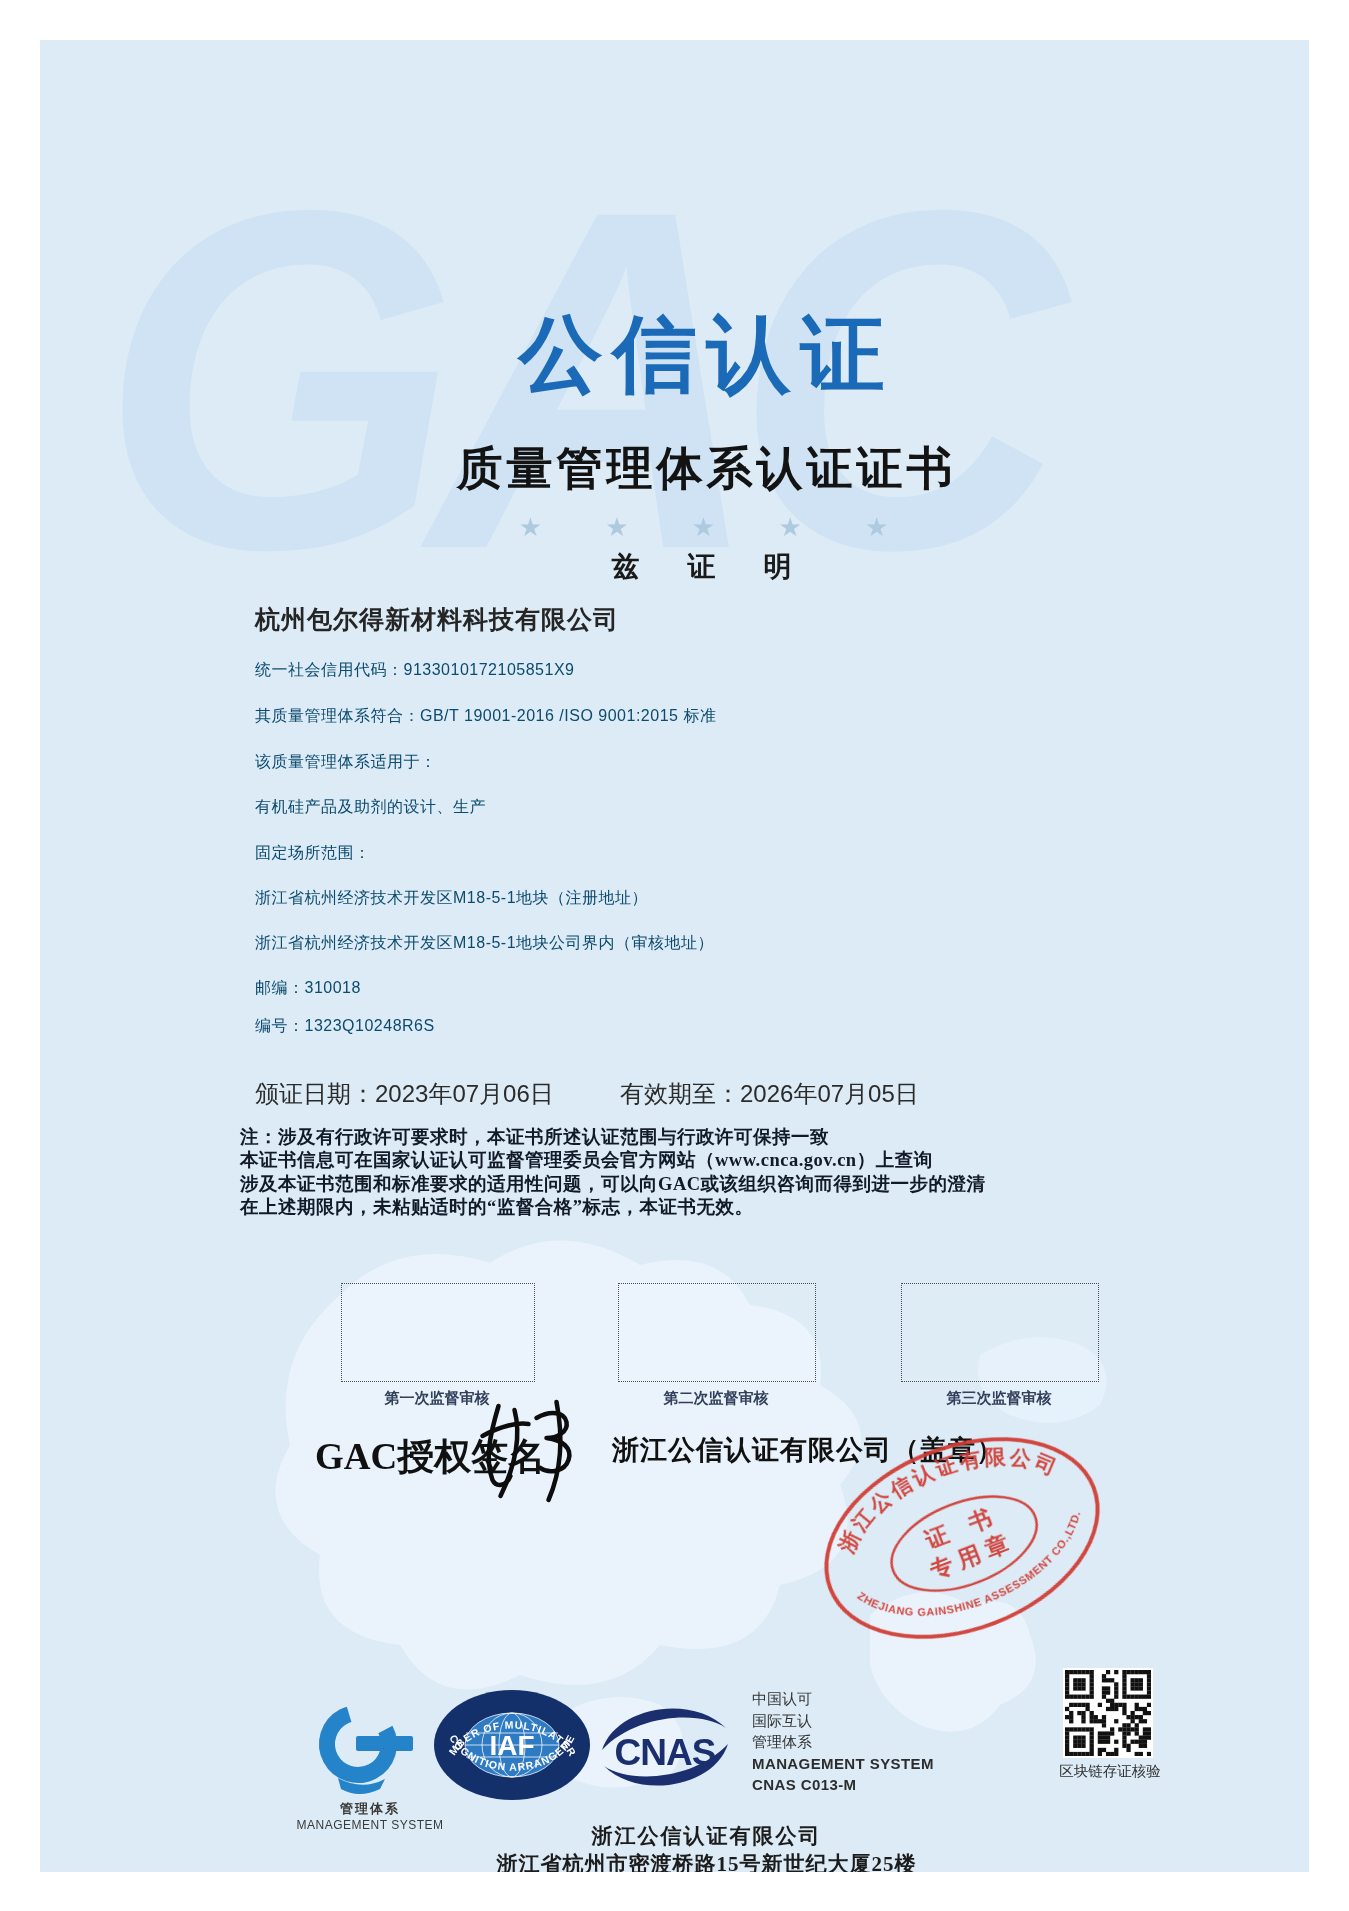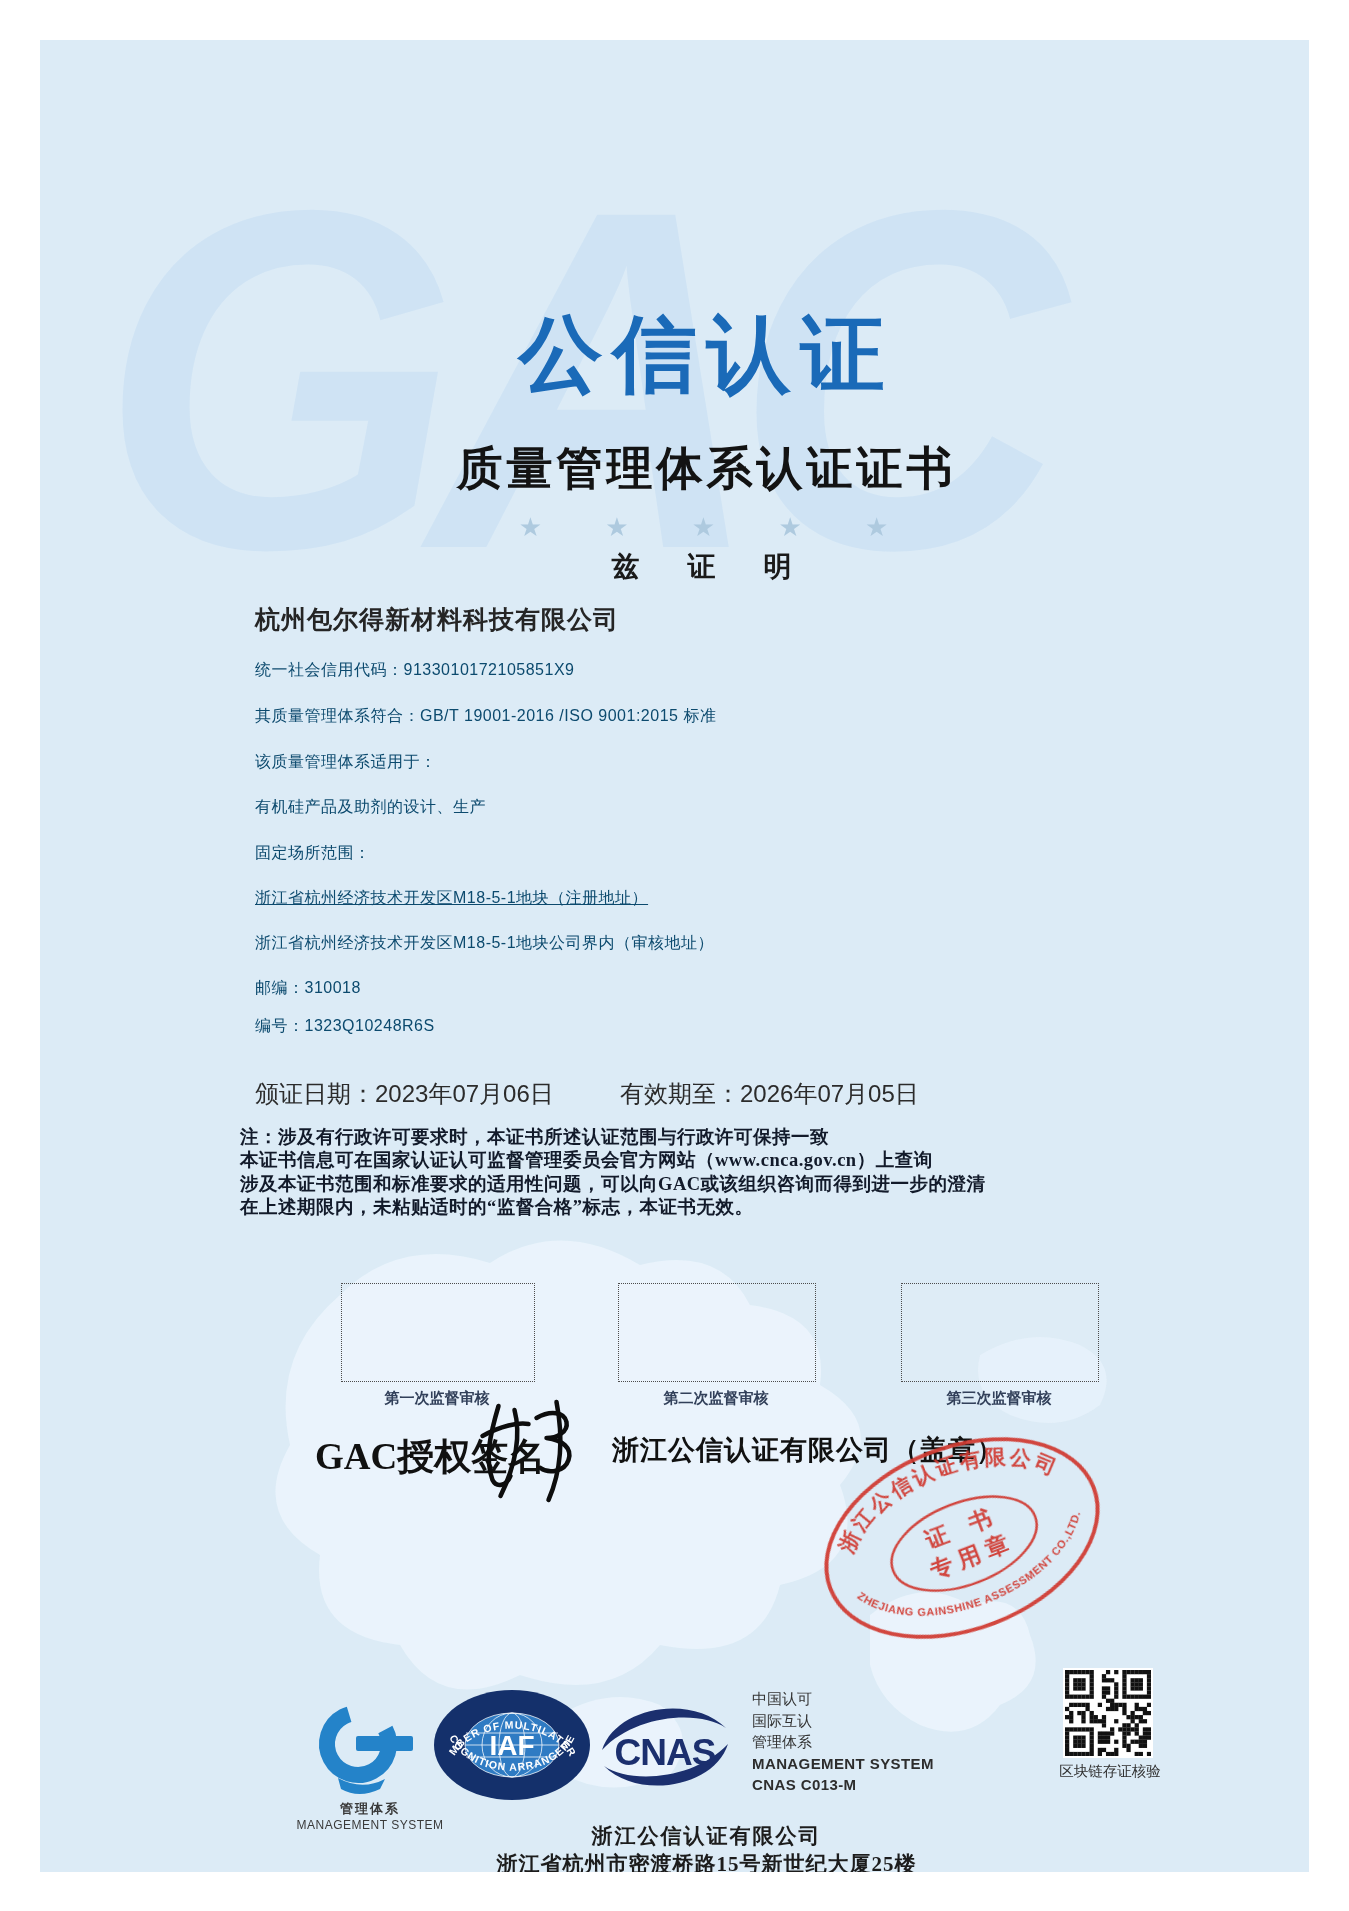--- a/index.html
+++ b/index.html
@@ -23,21 +23,21 @@
     user-select:none;
   }
   #map-watermark{left:0;top:1195px;}
   #title{top:258px;font-size:84px;font-weight:900;letter-spacing:10px;color:#1a6ab8;}
   #subtitle{top:398px;font-size:46px;font-weight:800;letter-spacing:4px;color:#131313;}
   #stars{top:472px;font-size:26px;color:#aecadf;word-spacing:44px;letter-spacing:6px;}
   #certify{top:508px;font-size:28px;font-weight:700;letter-spacing:10px;color:#1a1a1a;}
   #company-name{left:215px;top:563px;font-size:25px;font-weight:600;color:#252525;letter-spacing:1px;}
   .body-line{left:215px;font-size:16px;color:#0c4a6e;letter-spacing:0.5px;font-weight:500;}
   #line-0{top:620px;} #line-1{top:666px;} #line-2{top:712px;} #line-3{top:757px;}
-  #line-4{top:803px;} #line-5{top:848px;text-decoration:underline;} #line-6{top:893px;} #line-7{top:938px;}
+  #line-4{top:803px;} #line-5{top:848px;} #line-6{top:893px;} #line-7{top:938px;}
   #line-8{top:976px;}
   #date-row{left:215px;top:1038px;width:900px;font-size:24px;color:#2b2b2b;font-weight:500;}
   #date-row .valid{position:absolute;left:365px;top:0;}
   #note-block{left:200px;top:1086px;width:860px;font-size:18.5px;line-height:23.4px;font-weight:700;color:#121a2a;letter-spacing:0.5px;font-family:"Liberation Serif", serif;}
   .sup-box{top:1243px;height:97px;border:1.6px dotted #4c4c4c;background:rgba(255,255,255,0.06);}
   #sup-box-1{left:301px;width:192px;} #sup-box-2{left:578px;width:196px;} #sup-box-3{left:861px;width:196px;}
   .sup-label{top:1349px;font-size:15px;color:#32405a;font-weight:600;font-family:"Liberation Serif", serif;text-align:center;}
   #sup-label-1{left:301px;width:192px;} #sup-label-2{left:578px;width:196px;} #sup-label-3{left:861px;width:196px;}
   #sig-label{left:275px;top:1392px;font-size:37px;color:#111;font-weight:600;font-family:"Liberation Serif", serif;}
   #sig-script{left:428px;top:1348px;}

